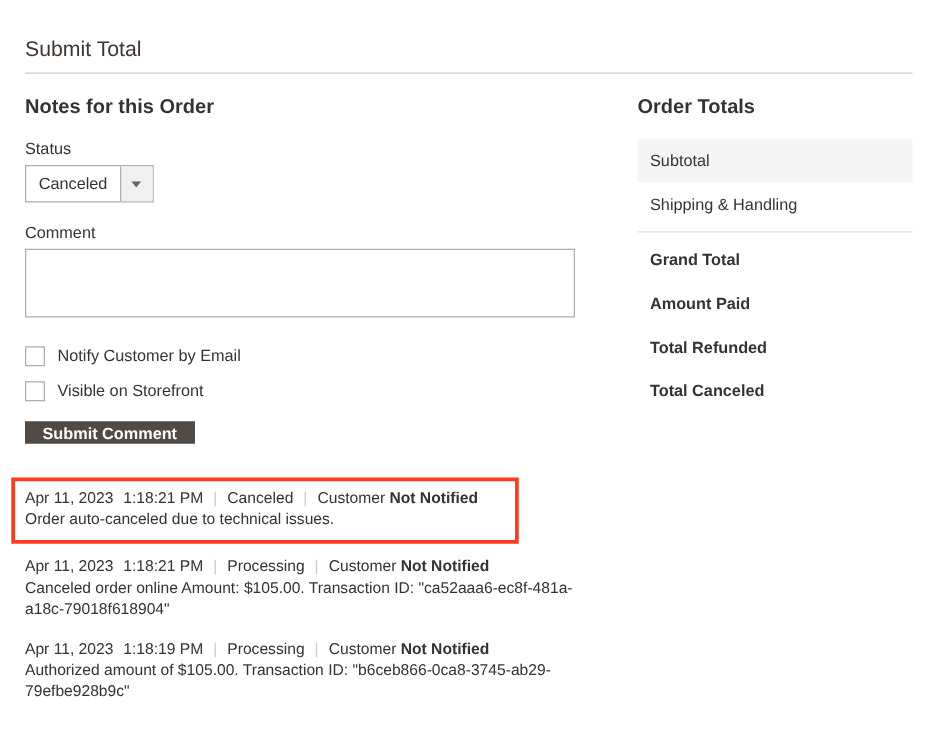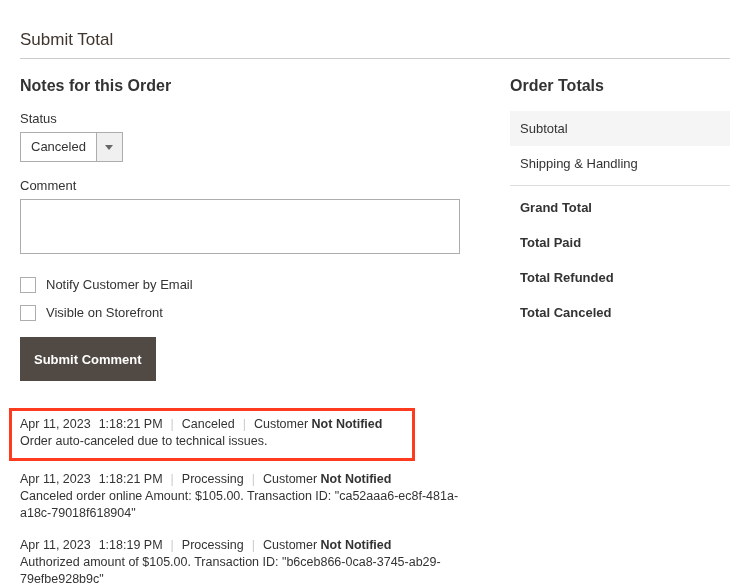--- a/index.html
+++ b/index.html
@@ -92,21 +92,21 @@
     background: #fff;
     display: inline-block;
   }
   .cb-label { font-size: 13px; color: #333; }
 
   .submit-btn {
     background: #514943;
     color: #fff;
     border: none;
     padding: 0 14px;
-    height: 44px;
+    height: 18px;
     font-size: 13px;
     font-weight: 600;
     cursor: pointer;
     margin-top: 4px;
   }
 
   .history { margin-top: 30px; }
   .hist-item { margin-bottom: 16px; }
   .hist-head {
     display: flex;
@@ -220,18 +220,18 @@
       </div>
   </div>
 
   <div class="right">
     <div class="subhead">Order Totals</div>
     <div id="totals">
         <div class="totals-row striped">Subtotal</div>
         <div class="totals-row">Shipping &amp; Handling</div>
         <div class="totals-sep"></div>
         <div class="totals-row bold">Grand Total</div>
-        <div class="totals-row bold">Total Paid</div>
+        <div class="totals-row bold">Amount Paid</div>
         <div class="totals-row bold">Total Refunded</div>
         <div class="totals-row bold">Total Canceled</div>
       </div>
   </div>
 </div>
 
 </body></html>

